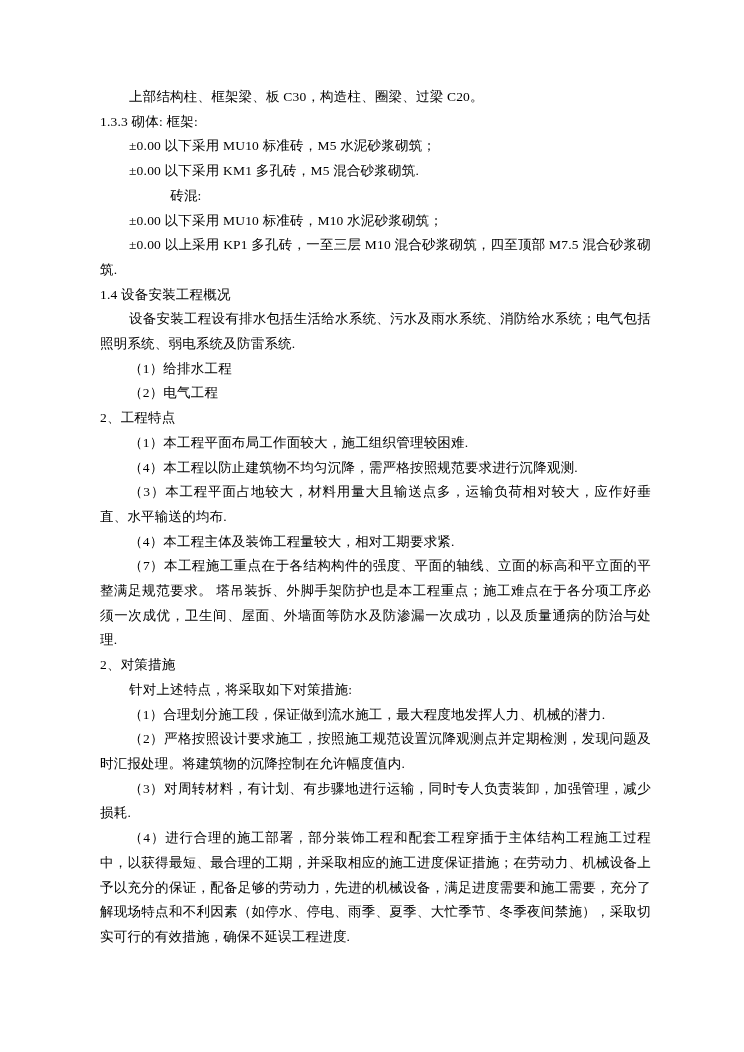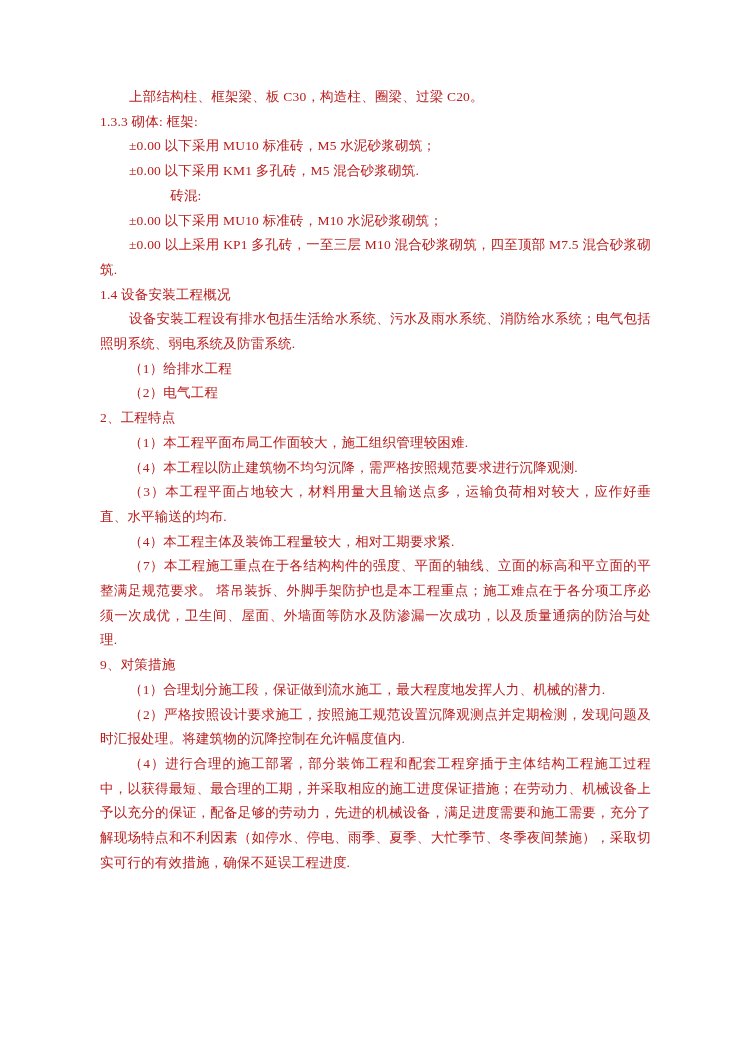--- a/index.html
+++ b/index.html
@@ -6,21 +6,21 @@
       margin: 0;
       padding: 0;
       background: #ffffff;
     }
     .page {
       position: relative;
       width: 720px;
       height: 1052px;
       background: #ffffff;
       overflow: hidden;
-      color: #b91c1c;
+      color: #000000;
       font-family: "Liberation Serif", "DejaVu Serif", serif;
     }
     .doc-body {
       position: absolute;
       left: 100px;
       top: 85px;
       width: 551px;
     }
     .para {
       margin: 0;
@@ -57,18 +57,20 @@
       <p class="para heading">1.4 设备安装工程概况</p>
       <p class="para indent">设备安装工程设有排水包括生活给水系统、污水及雨水系统、消防给水系统；电气包括照明系统、弱电系统及防雷系统.</p>
       <p class="para indent">（1）给排水工程</p>
       <p class="para indent">（2）电气工程</p>
       <p class="para heading">2、工程特点</p>
       <p class="para indent">（1）本工程平面布局工作面较大，施工组织管理较困难.</p>
       <p class="para indent">（4）本工程以防止建筑物不均匀沉降，需严格按照规范要求进行沉降观测.</p>
       <p class="para indent">（3）本工程平面占地较大，材料用量大且输送点多，运输负荷相对较大，应作好垂直、水平输送的均布.</p>
       <p class="para indent">（4）本工程主体及装饰工程量较大，相对工期要求紧.</p>
       <p class="para indent">（7）本工程施工重点在于各结构构件的强度、平面的轴线、立面的标高和平立面的平整满足规范要求。 塔吊装拆、外脚手架防护也是本工程重点；施工难点在于各分项工序必须一次成优，卫生间、屋面、外墙面等防水及防渗漏一次成功，以及质量通病的防治与处理.</p>
-      <p class="para heading">9、对策措施</p>
+      <p class="para heading">2、对策措施</p>
+      <p class="para indent">针对上述特点，将采取如下对策措施:</p>
       <p class="para indent">（1）合理划分施工段，保证做到流水施工，最大程度地发挥人力、机械的潜力.</p>
       <p class="para indent">（2）严格按照设计要求施工，按照施工规范设置沉降观测点并定期检测，发现问题及时汇报处理。将建筑物的沉降控制在允许幅度值内.</p>
+      <p class="para indent">（3）对周转材料，有计划、有步骤地进行运输，同时专人负责装卸，加强管理，减少损耗.</p>
       <p class="para indent">（4）进行合理的施工部署，部分装饰工程和配套工程穿插于主体结构工程施工过程中，以获得最短、最合理的工期，并采取相应的施工进度保证措施；在劳动力、机械设备上予以充分的保证，配备足够的劳动力，先进的机械设备，满足进度需要和施工需要，充分了解现场特点和不利因素（如停水、停电、雨季、夏季、大忙季节、冬季夜间禁施），采取切实可行的有效措施，确保不延误工程进度.</p>
     </div>
 </div>
 
 </body></html>

